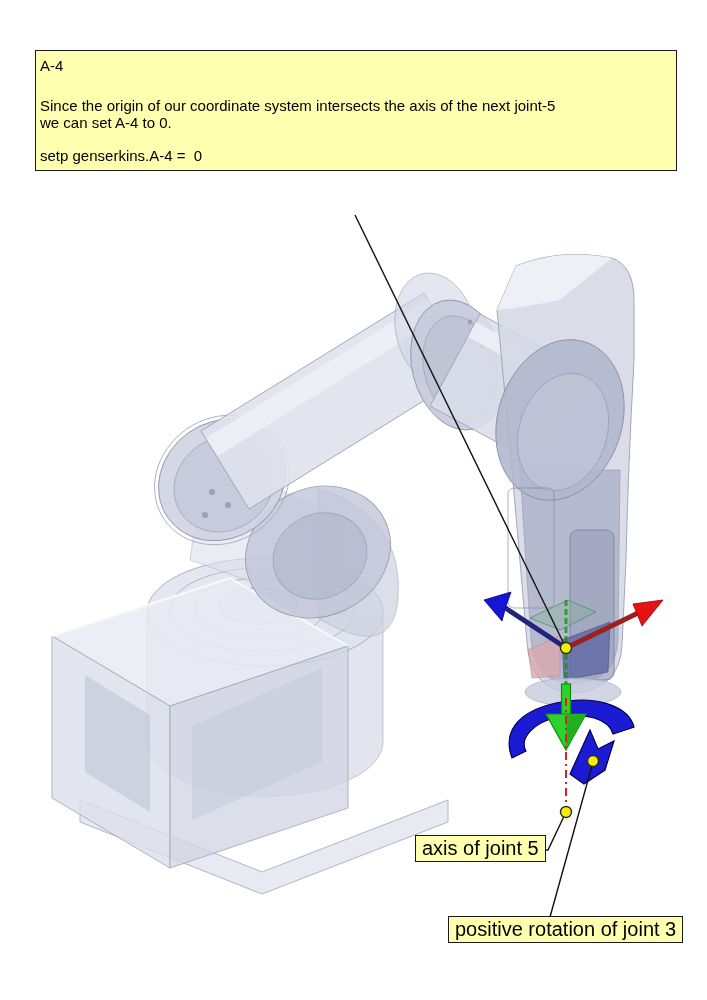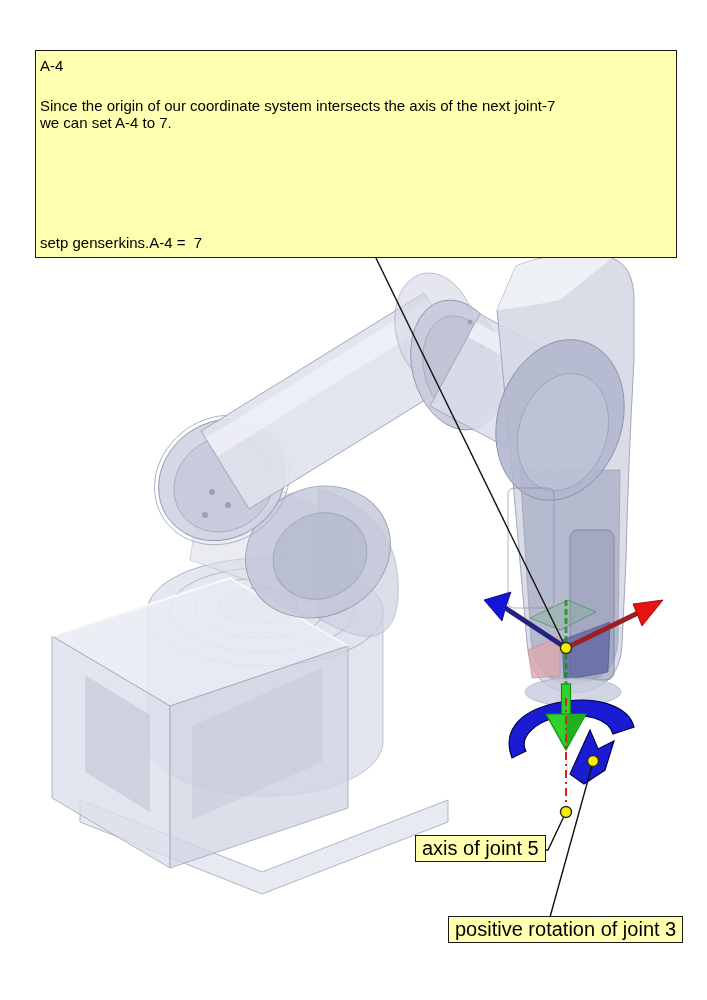--- a/index.html
+++ b/index.html
@@ -7,21 +7,21 @@
     position:relative;width:707px;height:1000px;background:#ffffff;
     font-family:"Liberation Sans", sans-serif;overflow:hidden;color:#000;
   }
   svg{position:absolute;left:0;top:0;}
   .note{
     position:absolute;box-sizing:border-box;
     background:var(--annotation-bg,#ffffb0);
     border:1.6px solid var(--annotation-border,#1a1a1a);
   }
   .info-box{
-    left:35px;top:50px;width:642px;height:208px;
+    left:35px;top:50px;width:642px;height:121px;
     font-size:15px;line-height:17px;padding:6px 4px 0 4px;
   }
   .info-box .body{margin-top:23px;}
   .info-box .command{position:absolute;left:4px;bottom:6px;white-space:pre;}
   .tag{
     position:absolute;box-sizing:border-box;
     background:var(--annotation-bg,#ffffb0);
     border:1.6px solid var(--annotation-border,#1a1a1a);
     font-size:20px;line-height:17px;padding:4px 6px;white-space:nowrap;
   }
@@ -140,22 +140,22 @@
     <g fill="var(--marker-yellow)" stroke="var(--marker-outline)" stroke-width="1.4">
       <circle cx="566" cy="648" r="5.5"></circle>
       <circle cx="593" cy="761" r="5.5"></circle>
       <circle cx="566" cy="812" r="5.5"></circle>
     </g>
   </svg>
 
   <div class="note info-box">
     <div>A-4</div>
     <div class="body">
-      <div>Since the origin of our coordinate system intersects the axis of the next joint-7</div>
-      <div>we can set A-4 to 7.</div>
+      <div>Since the origin of our coordinate system intersects the axis of the next joint-5</div>
+      <div>we can set A-4 to 0.</div>
     </div>
-    <div class="command">setp genserkins.A-4 =  7</div>
+    <div class="command">setp genserkins.A-4 =  0</div>
   </div>
 
   <div class="tag tag-axis">axis of joint 5</div>
   <div class="tag tag-rotation">positive rotation of joint 3</div>
 
 </div>
 
 </body></html>

